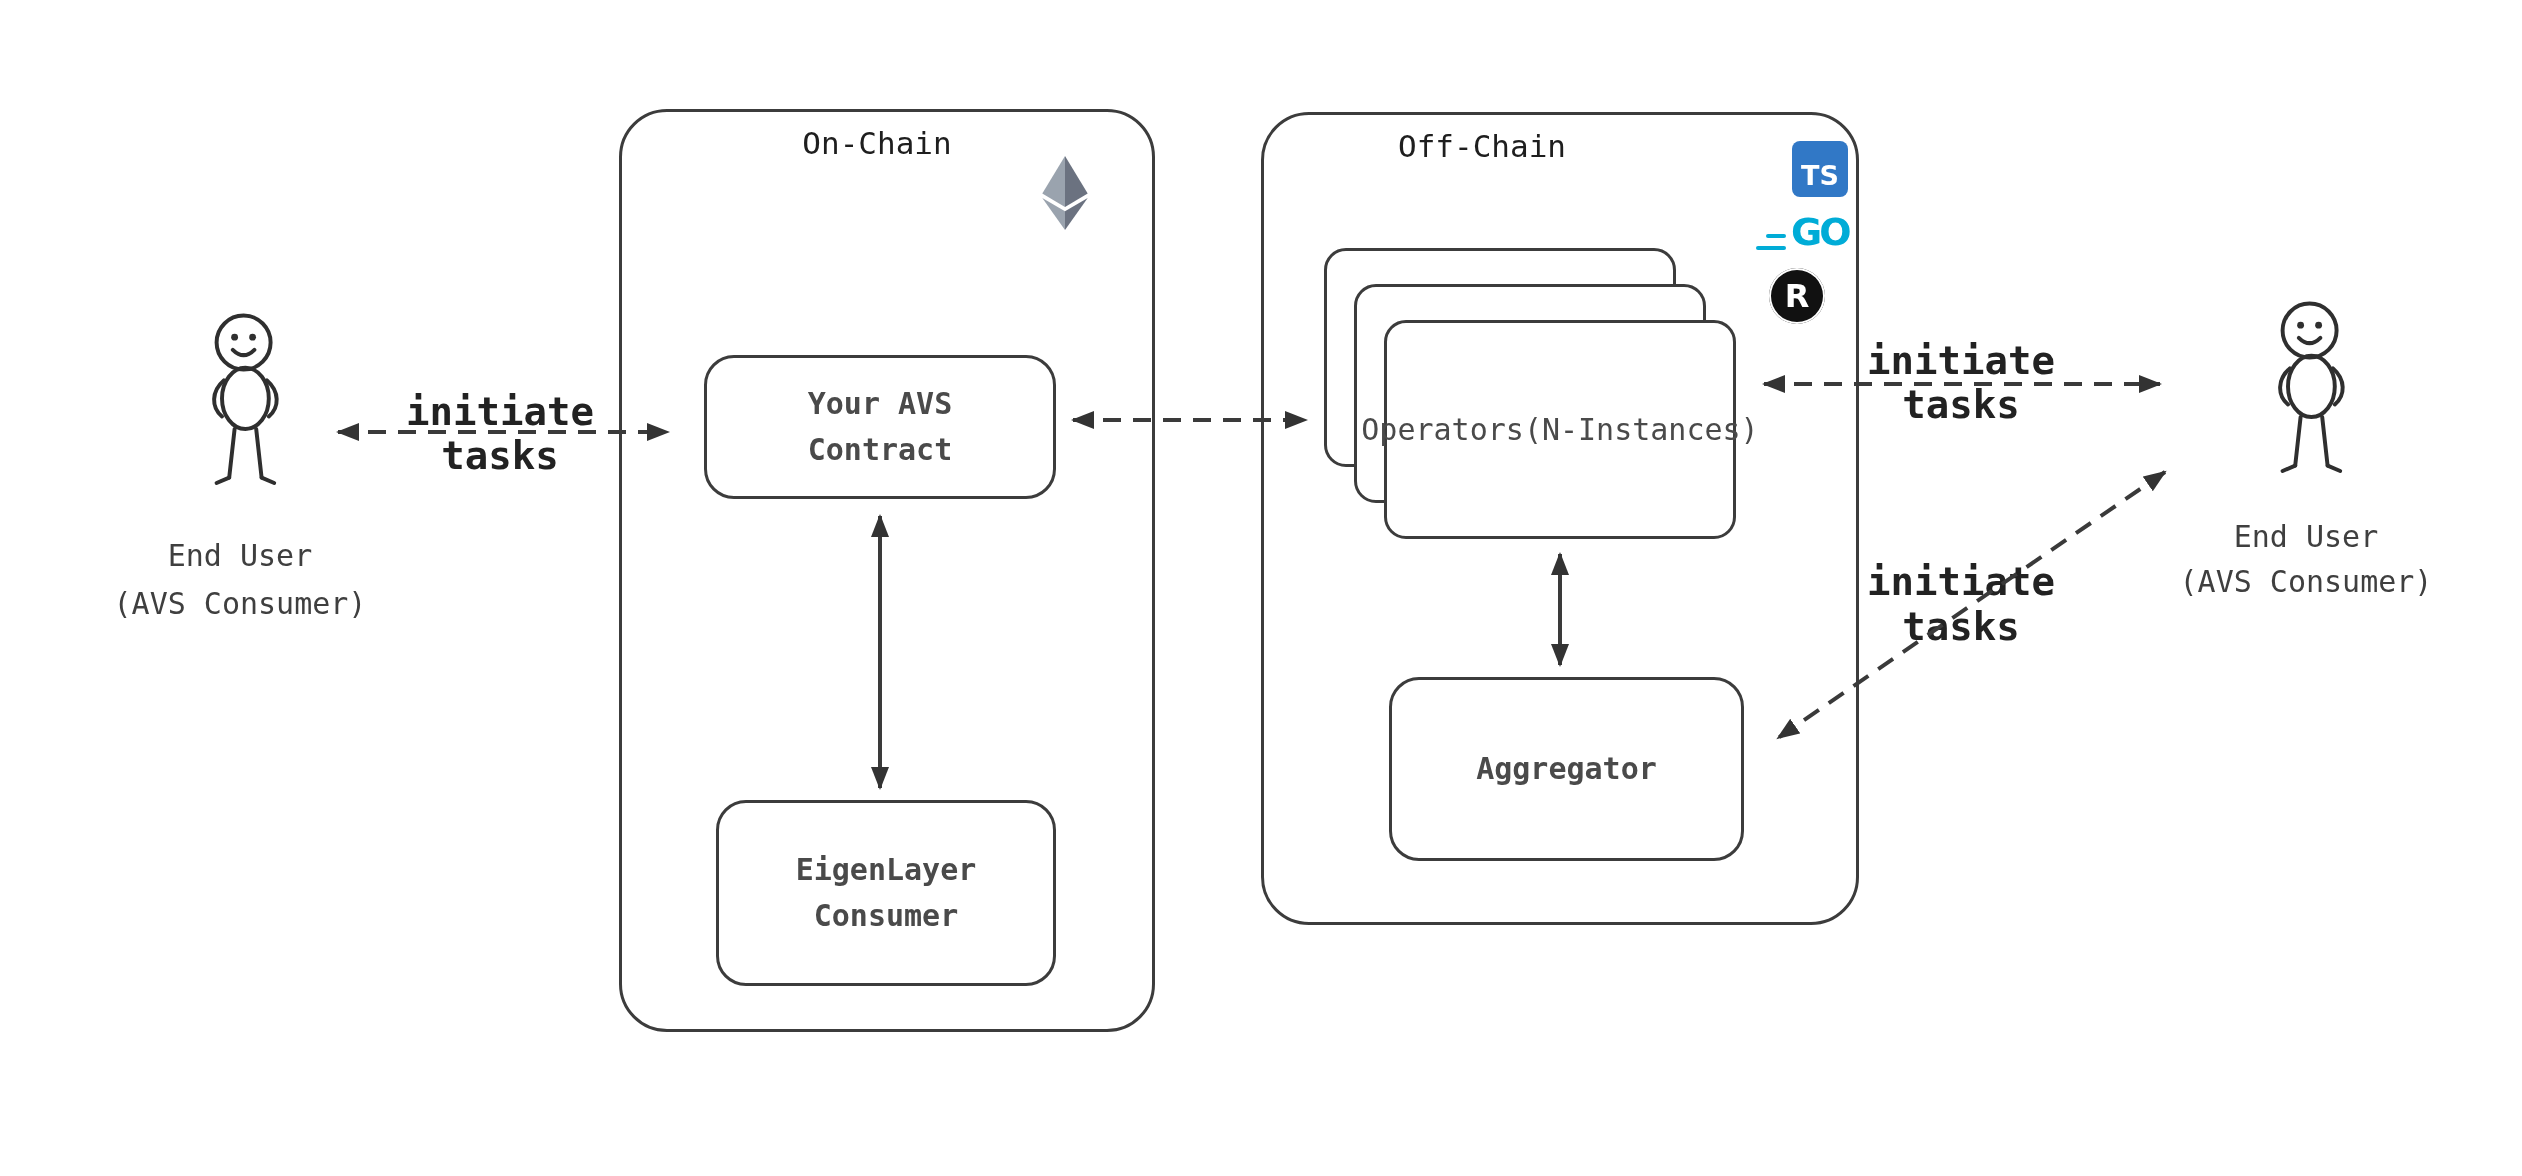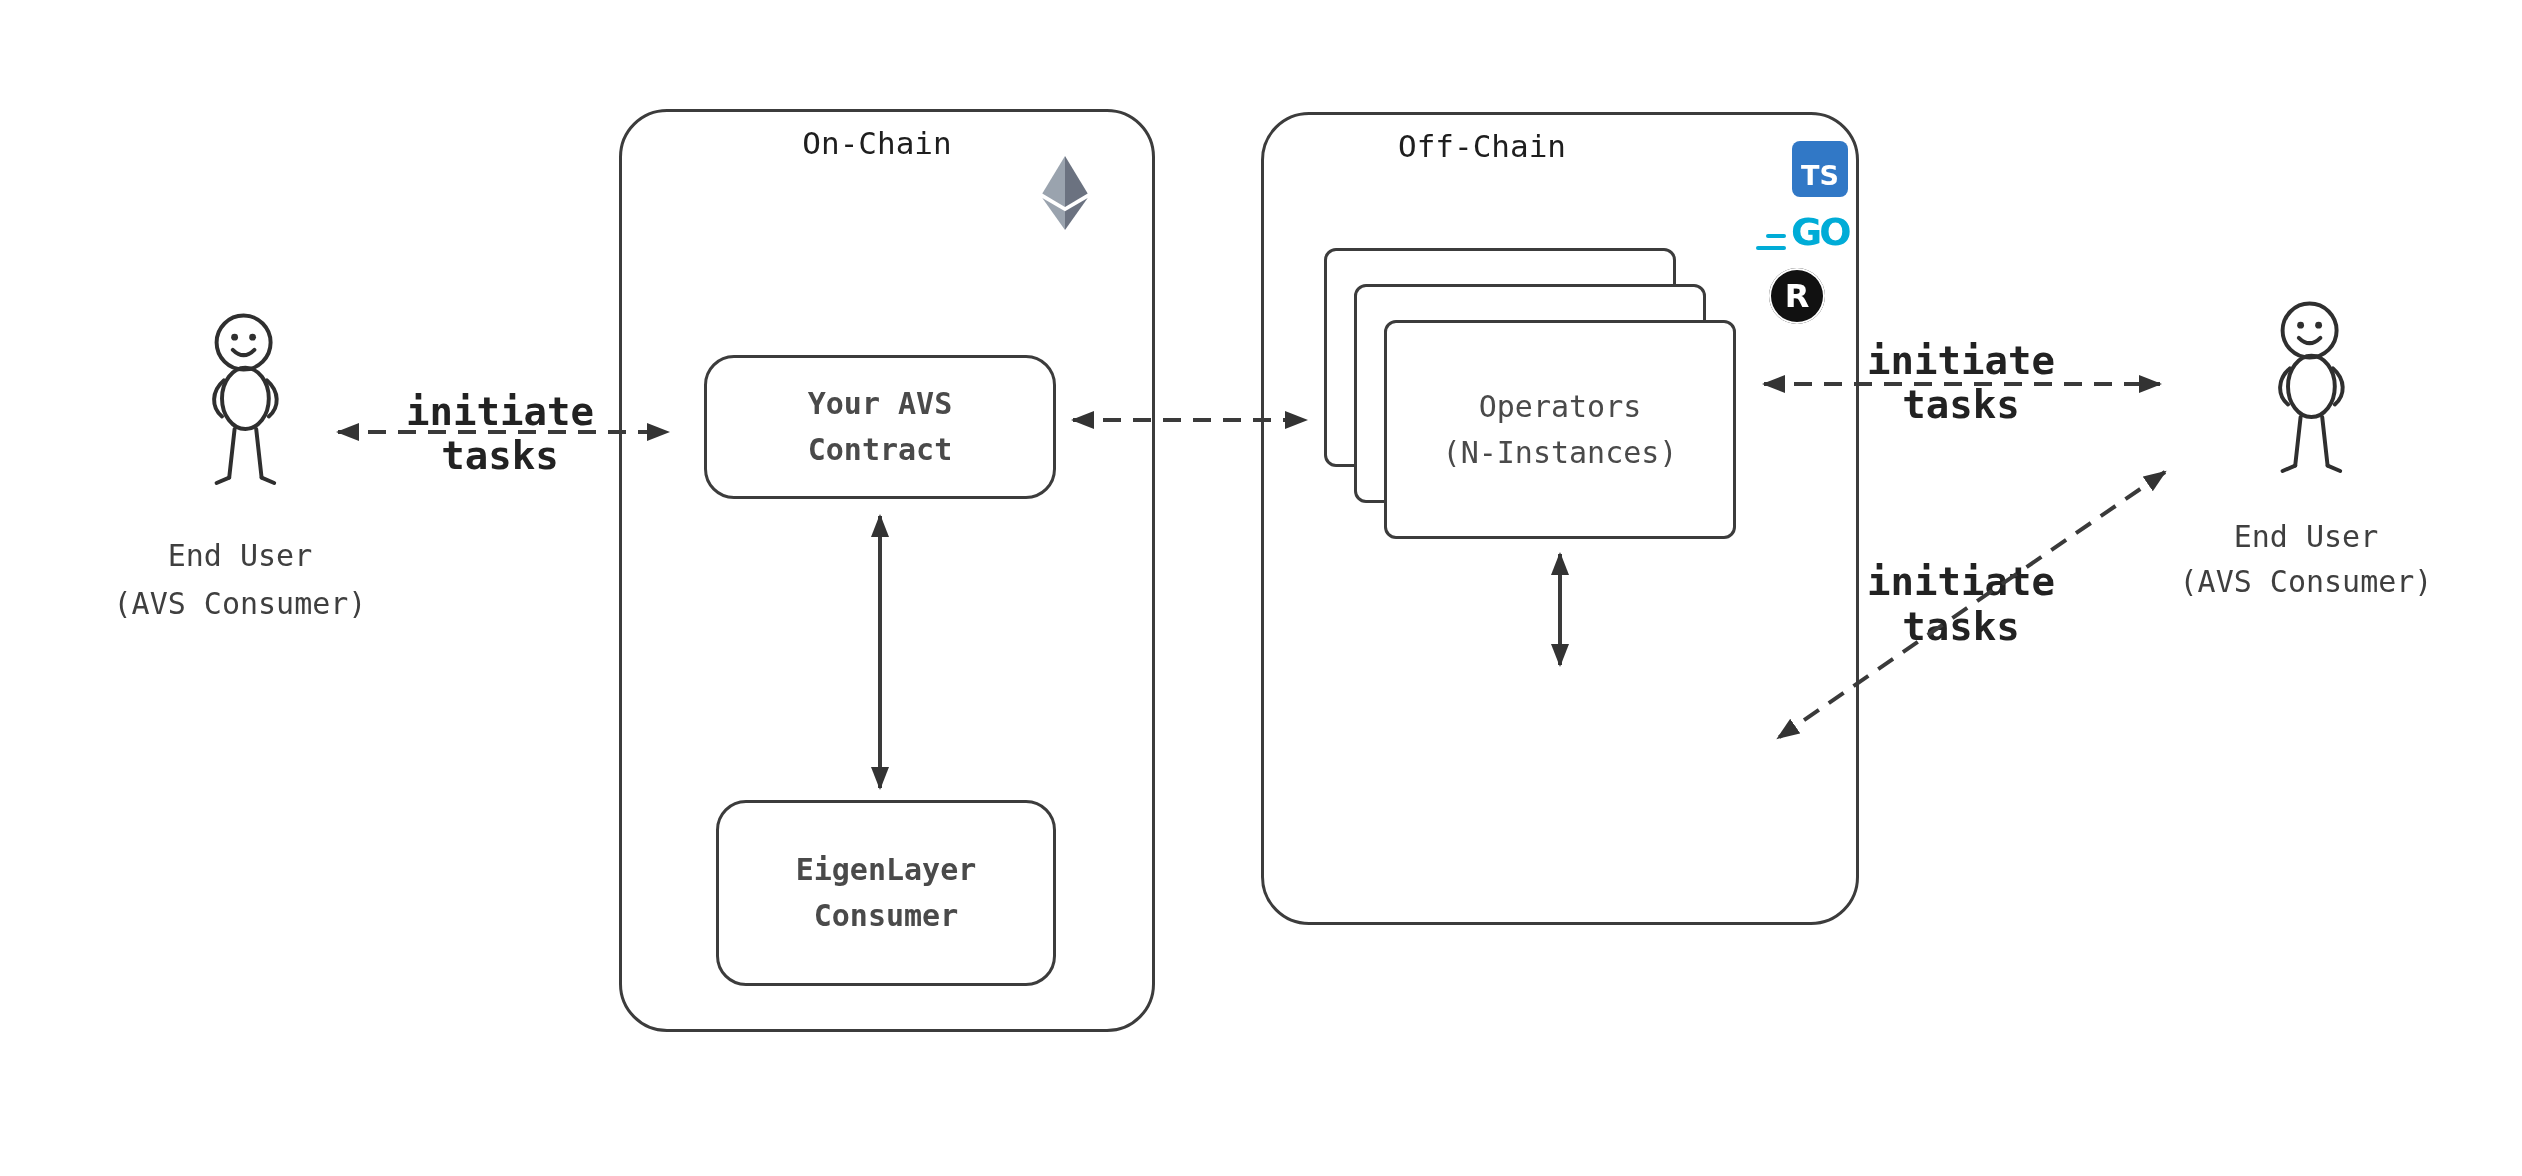--- a/index.html
+++ b/index.html
@@ -25,22 +25,22 @@
   .go-logo{display:flex;align-items:flex-end;}
   .go-lines{display:flex;flex-direction:column;align-items:flex-end;margin-right:5px;}
   .go-lines i{display:block;height:4px;background:#00ACD7;border-radius:2px;margin:4px 0;}
   .go-lines i:nth-child(1){width:20px;}
   .go-lines i:nth-child(2){width:30px;}
   .go-text{color:#00ACD7;font-family:"DejaVu Sans", sans-serif;font-weight:bold;font-size:38px;letter-spacing:-3px;}
   .rust-logo{width:56px;height:56px;background:#111111;border-radius:50%;color:#ffffff;
     display:flex;align-items:center;justify-content:center;
     font-family:"DejaVu Sans", sans-serif;font-weight:bold;font-size:32px;
     box-shadow:0 0 0 2px #ffffff inset;}
-  .op-card{position:absolute;width:352px;height:219px;border:3px solid #3c3c3c;border-radius:12px;
-    background:#ffffff;box-sizing:border-box;display:flex;flex-direction:column;align-items:center;justify-content:center;}
+  .op-card{position:absolute;width:352px;height:219px;border:3px solid #3c3c3c;border-radius:22px;
+    background:#ffffff;box-sizing:border-box;display:flex;flex-direction:row;align-items:center;justify-content:center;}
 </style>
 </head>
 <body>
 
 <div class="canvas">
 
   <div class="person" style="left:175px;top:312px;width:130px;height:180px">
     <svg width="130" height="180" viewBox="0 0 72 100">
       <g fill="none" stroke="#2f2f2f" stroke-width="2.2" stroke-linecap="round">
         <circle cx="38" cy="17" r="15"></circle>
@@ -101,20 +101,23 @@
     <span>R</span>
   </div>
 
   <div class="op-card" style="left:1324px;top:248px"></div>
   <div class="op-card" style="left:1354px;top:284px"></div>
   <div class="op-card" style="left:1384px;top:320px">
     <span class="node-text">Operators</span>
     <span class="node-text">(N-Instances)</span>
   </div>
 
+  <div class="box node-box" style="left:1389px;top:677px;width:355px;height:184px">
+    <span class="node-text">Aggregator</span>
+  </div>
 
   <div class="person" style="left:2241px;top:300px;width:130px;height:180px">
     <svg width="130" height="180" viewBox="0 0 72 100">
       <g fill="none" stroke="#2f2f2f" stroke-width="2.2" stroke-linecap="round">
         <circle cx="38" cy="17" r="15"></circle>
         <path d="M32,21 Q38,27 44,21"></path>
         <ellipse cx="39" cy="48" rx="13" ry="17"></ellipse>
         <path d="M27,38 C20,44 20,53 26,58"></path>
         <path d="M51,38 C58,44 58,53 52,58"></path>
         <path d="M33,65 L30,92"></path>

